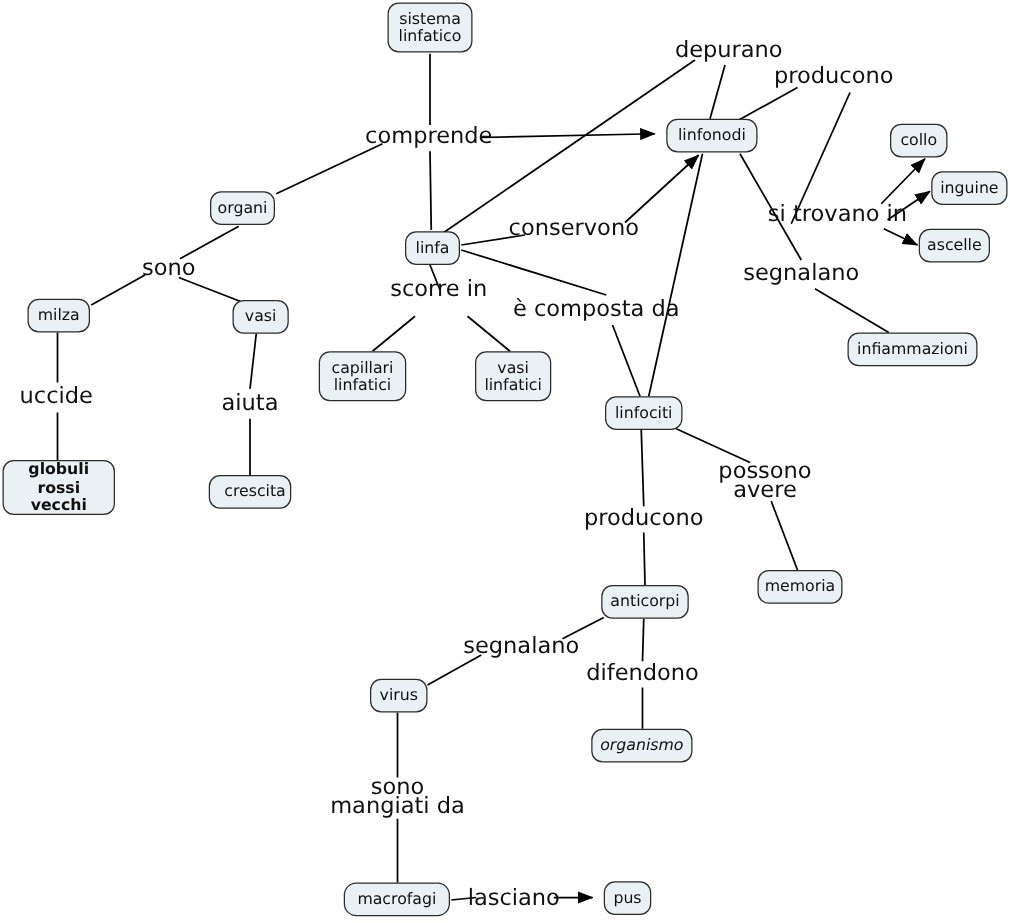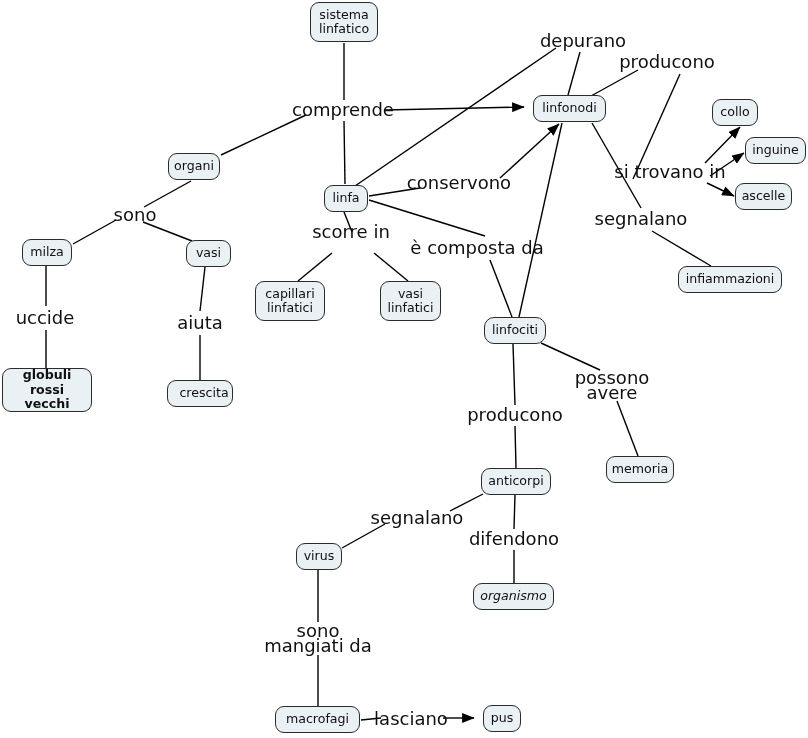--- a/index.html
+++ b/index.html
@@ -124,26 +124,26 @@
       <div class="node" style="left: 324px; top: 185px; width: 44px; height: 27px;">linfa</div>
       <div class="node" style="left: 255px; top: 281px; width: 70px; height: 40px;">capillari
 linfatici</div>
       <div class="node" style="left: 380px; top: 281px; width: 61px; height: 40px;">vasi
 linfatici</div>
       <div class="node" style="left: 533px; top: 95px; width: 73px; height: 27px;">linfonodi</div>
       <div class="node" style="left: 712px; top: 99px; width: 46px; height: 27px;">collo</div>
       <div class="node" style="left: 745px; top: 137px; width: 61px; height: 27px;">inguine</div>
       <div class="node" style="left: 735px; top: 183px; width: 57px; height: 27px;">ascelle</div>
       <div class="node" style="left: 678px; top: 266px; width: 104px; height: 27px;">infiammazioni</div>
-      <div class="node" style="left: 484px; top: 317px; width: 62px; height: 27px; border-radius: 10px;">linfociti</div>
+      <div class="node" style="left: 484px; top: 317px; width: 62px; height: 27px;">linfociti</div>
       <div class="node" style="left: 606px; top: 456px; width: 68px; height: 27px;">memoria</div>
       <div class="node" style="left: 481px; top: 468px; width: 70px; height: 27px;">anticorpi</div>
       <div class="node" style="left: 296px; top: 543px; width: 46px; height: 27px;">virus</div>
       <div class="node" style="left: 473px; top: 583px; width: 81px; height: 27px; font-style: italic;">organismo</div>
-      <div class="node" style="left: 275px; top: 706px; width: 85px; height: 27px;">macrofagi</div>
+      <div class="node" style="left: 275px; top: 706px; width: 85px; height: 27px; border-radius: 10px;">macrofagi</div>
       <div class="node" style="left: 483px; top: 705px; width: 38px; height: 27px;">pus</div>
     </div>
   <div id="labels-group">
       <div class="edge-label" style="left: 343px; top: 110px;">comprende</div>
       <div class="edge-label" style="left: 135px; top: 215px;">sono</div>
       <div class="edge-label" style="left: 45px; top: 318px;">uccide</div>
       <div class="edge-label" style="left: 200px; top: 323px;">aiuta</div>
       <div class="edge-label" style="left: 351px; top: 232px;">scorre in</div>
       <div class="edge-label" style="left: 477px; top: 248px;">è composta da</div>
       <div class="edge-label" style="left: 459px; top: 183px;">conservono</div>

